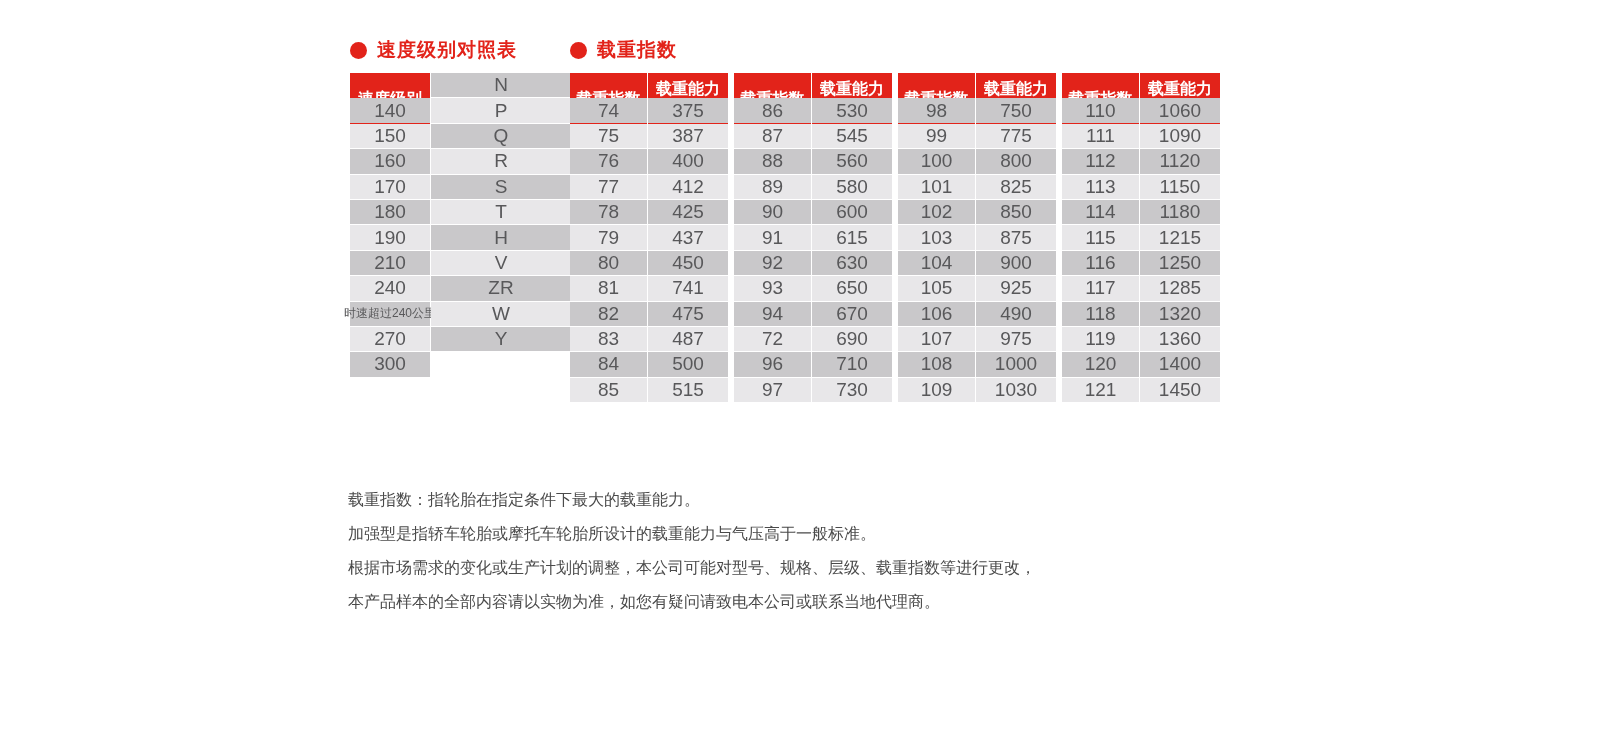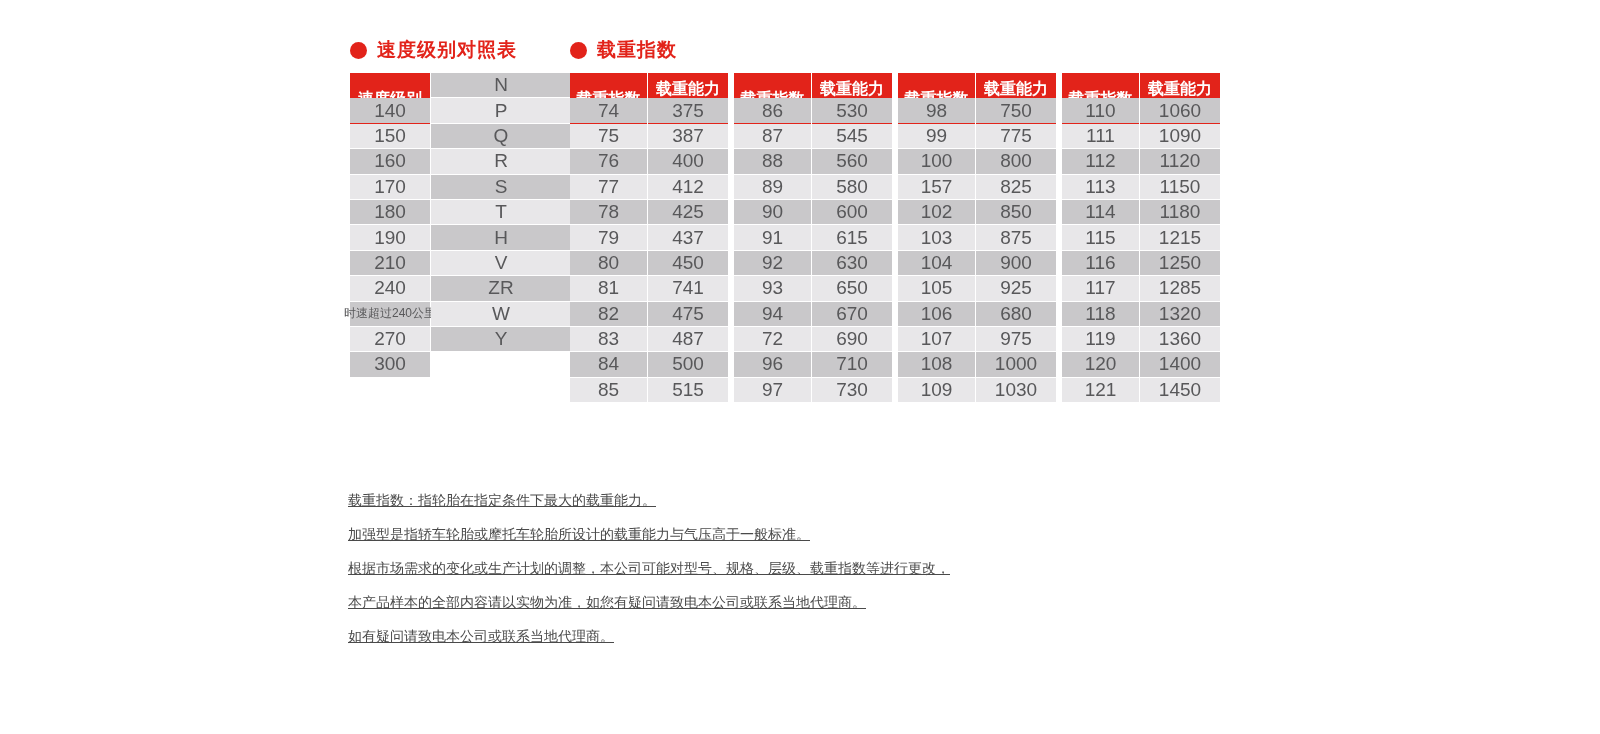--- a/index.html
+++ b/index.html
@@ -27,21 +27,21 @@
   }
   .td {
     display:flex; align-items:center; justify-content:center;
     font-size:19px; color:#58585A; text-align:center; white-space:nowrap;
   }
   .td.small { font-size:12px; }
   .row-dark  { background:#C9C8CA; }
   .row-light { background:#E8E7E9; }
 
   .notes { position:absolute; left:348px; top:483px; }
-  .note-line { height:34px; line-height:34px; font-size:14px; color:#4A4A4A; white-space:nowrap;text-decoration:underline; }
+  .note-line { height:34px; line-height:34px; font-size:16px; color:#4A4A4A; white-space:nowrap; }
 </style>
 </head>
 <body>
 
 <div class="page">
 
   <section class="speed-block">
     <div class="block-title">
       <span class="dot"></span>
       <span class="title-text">速度级别对照表</span>
@@ -140,32 +140,32 @@
         <div class="grid load-grid">
           <div class="th">载重指数</div>
           <div class="th">载重能力
 （公斤）</div>
           <div class="td row-dark">98</div>
           <div class="td row-dark">750</div>
           <div class="td row-light">99</div>
           <div class="td row-light">775</div>
           <div class="td row-dark">100</div>
           <div class="td row-dark">800</div>
-          <div class="td row-light">157</div>
+          <div class="td row-light">101</div>
           <div class="td row-light">825</div>
           <div class="td row-dark">102</div>
           <div class="td row-dark">850</div>
           <div class="td row-light">103</div>
           <div class="td row-light">875</div>
           <div class="td row-dark">104</div>
           <div class="td row-dark">900</div>
           <div class="td row-light">105</div>
           <div class="td row-light">925</div>
           <div class="td row-dark">106</div>
-          <div class="td row-dark">680</div>
+          <div class="td row-dark">490</div>
           <div class="td row-light">107</div>
           <div class="td row-light">975</div>
           <div class="td row-dark">108</div>
           <div class="td row-dark">1000</div>
           <div class="td row-light">109</div>
           <div class="td row-light">1030</div>
         </div>
         <div class="grid load-grid">
           <div class="th">载重指数</div>
           <div class="th">载重能力
@@ -196,16 +196,15 @@
           <div class="td row-light">1450</div>
         </div>
       </div>
   </section>
 
   <div class="notes" id="notes">
       <div class="note-line">载重指数：指轮胎在指定条件下最大的载重能力。</div>
       <div class="note-line">加强型是指轿车轮胎或摩托车轮胎所设计的载重能力与气压高于一般标准。</div>
       <div class="note-line">根据市场需求的变化或生产计划的调整，本公司可能对型号、规格、层级、载重指数等进行更改，</div>
       <div class="note-line">本产品样本的全部内容请以实物为准，如您有疑问请致电本公司或联系当地代理商。</div>
-      <div class="note-line">如有疑问请致电本公司或联系当地代理商。</div>
     </div>
 
 </div>
 
 </body></html>

